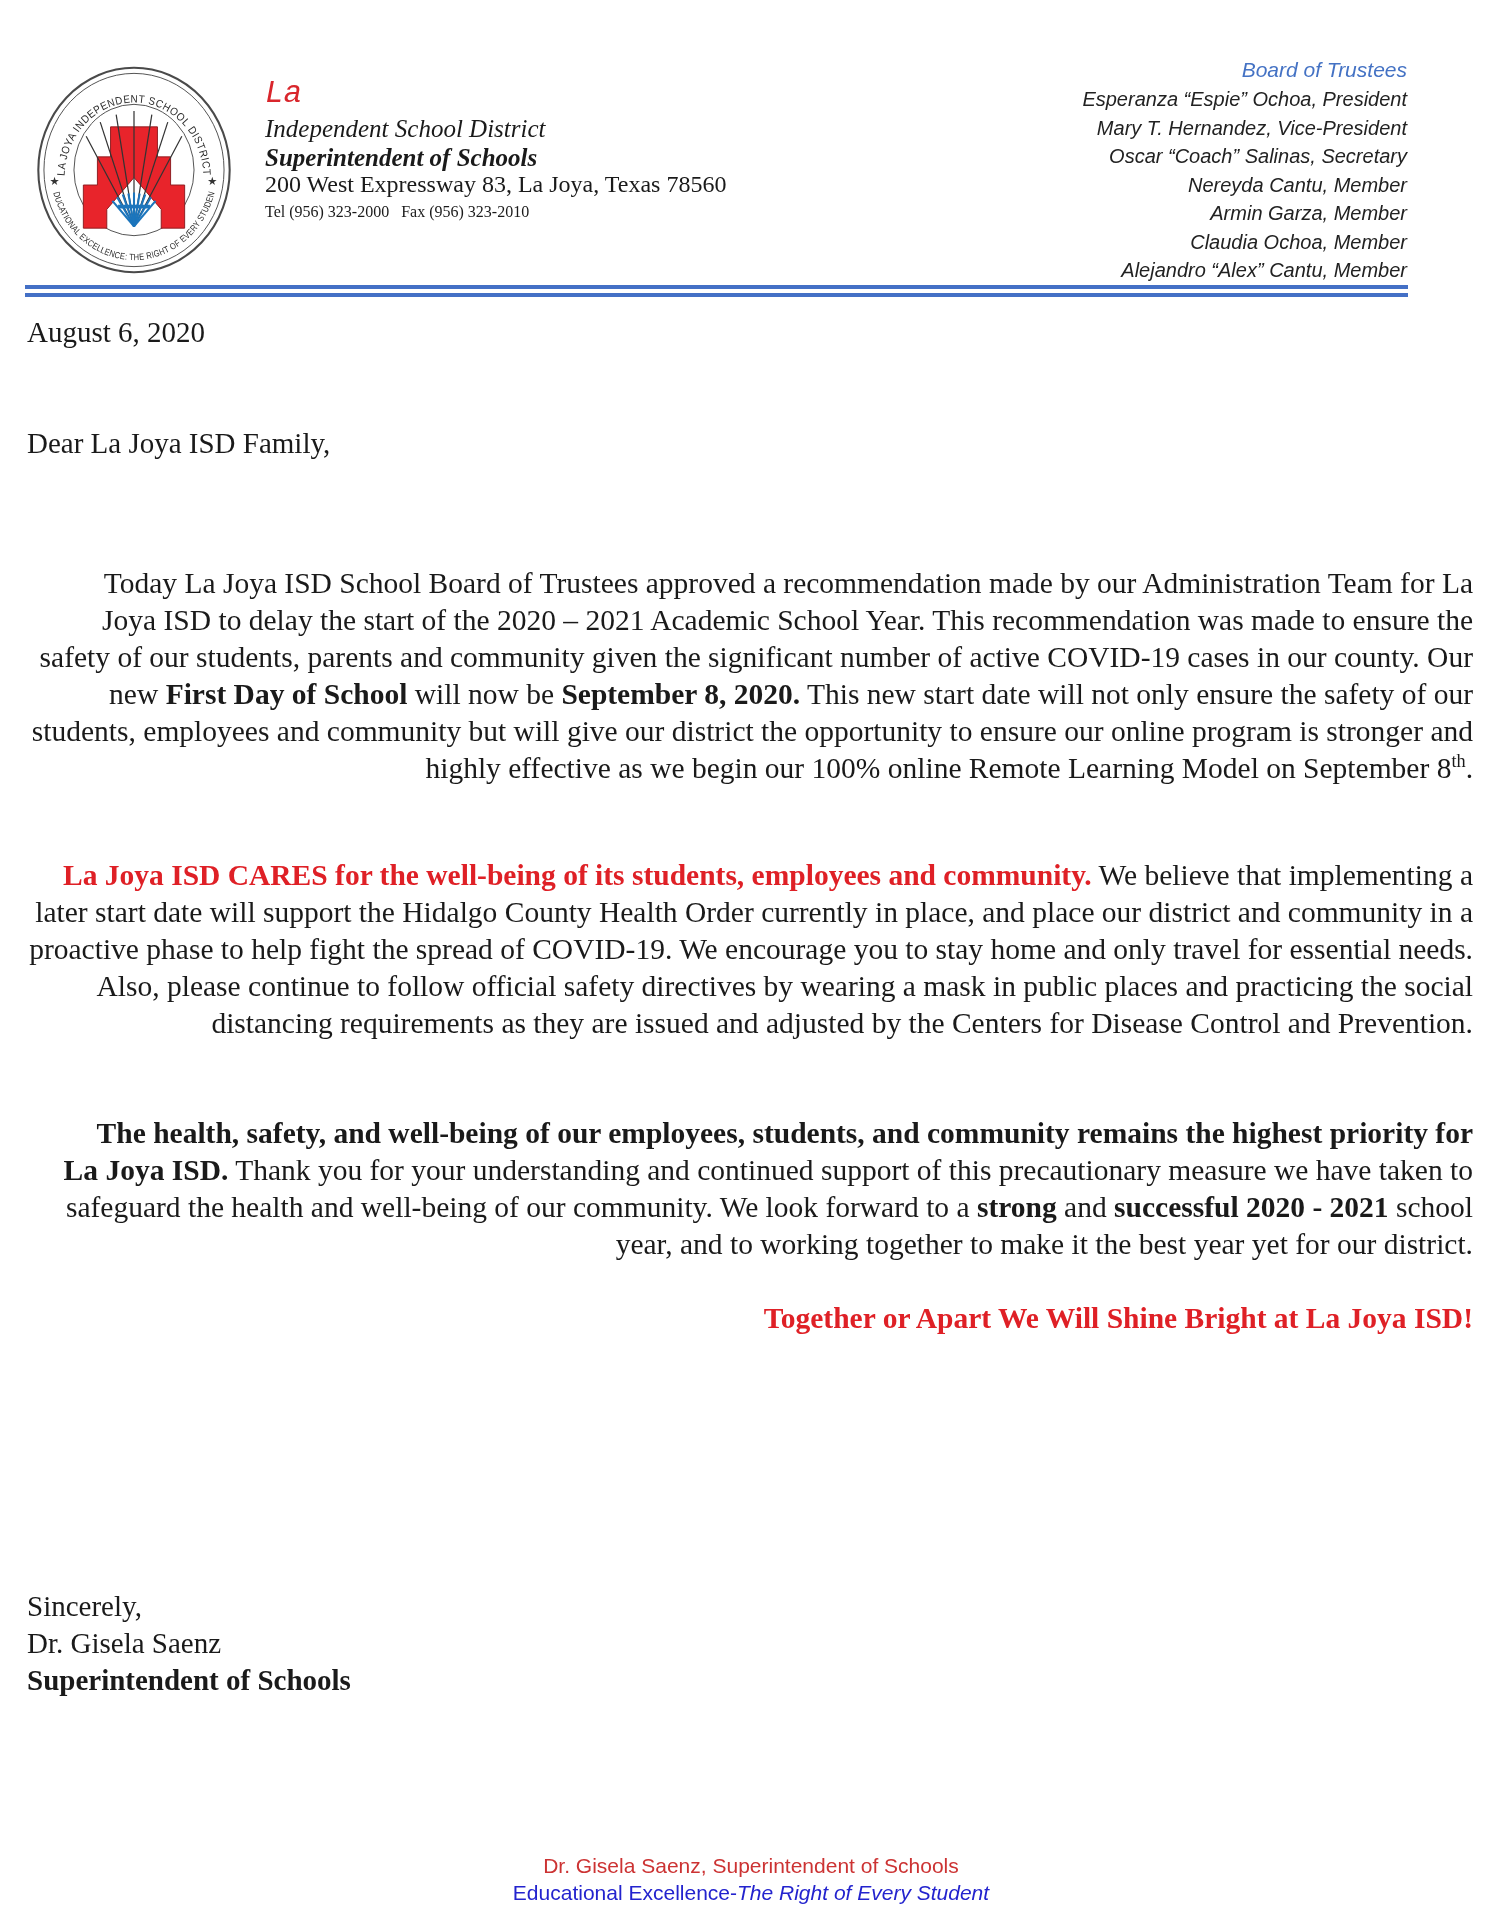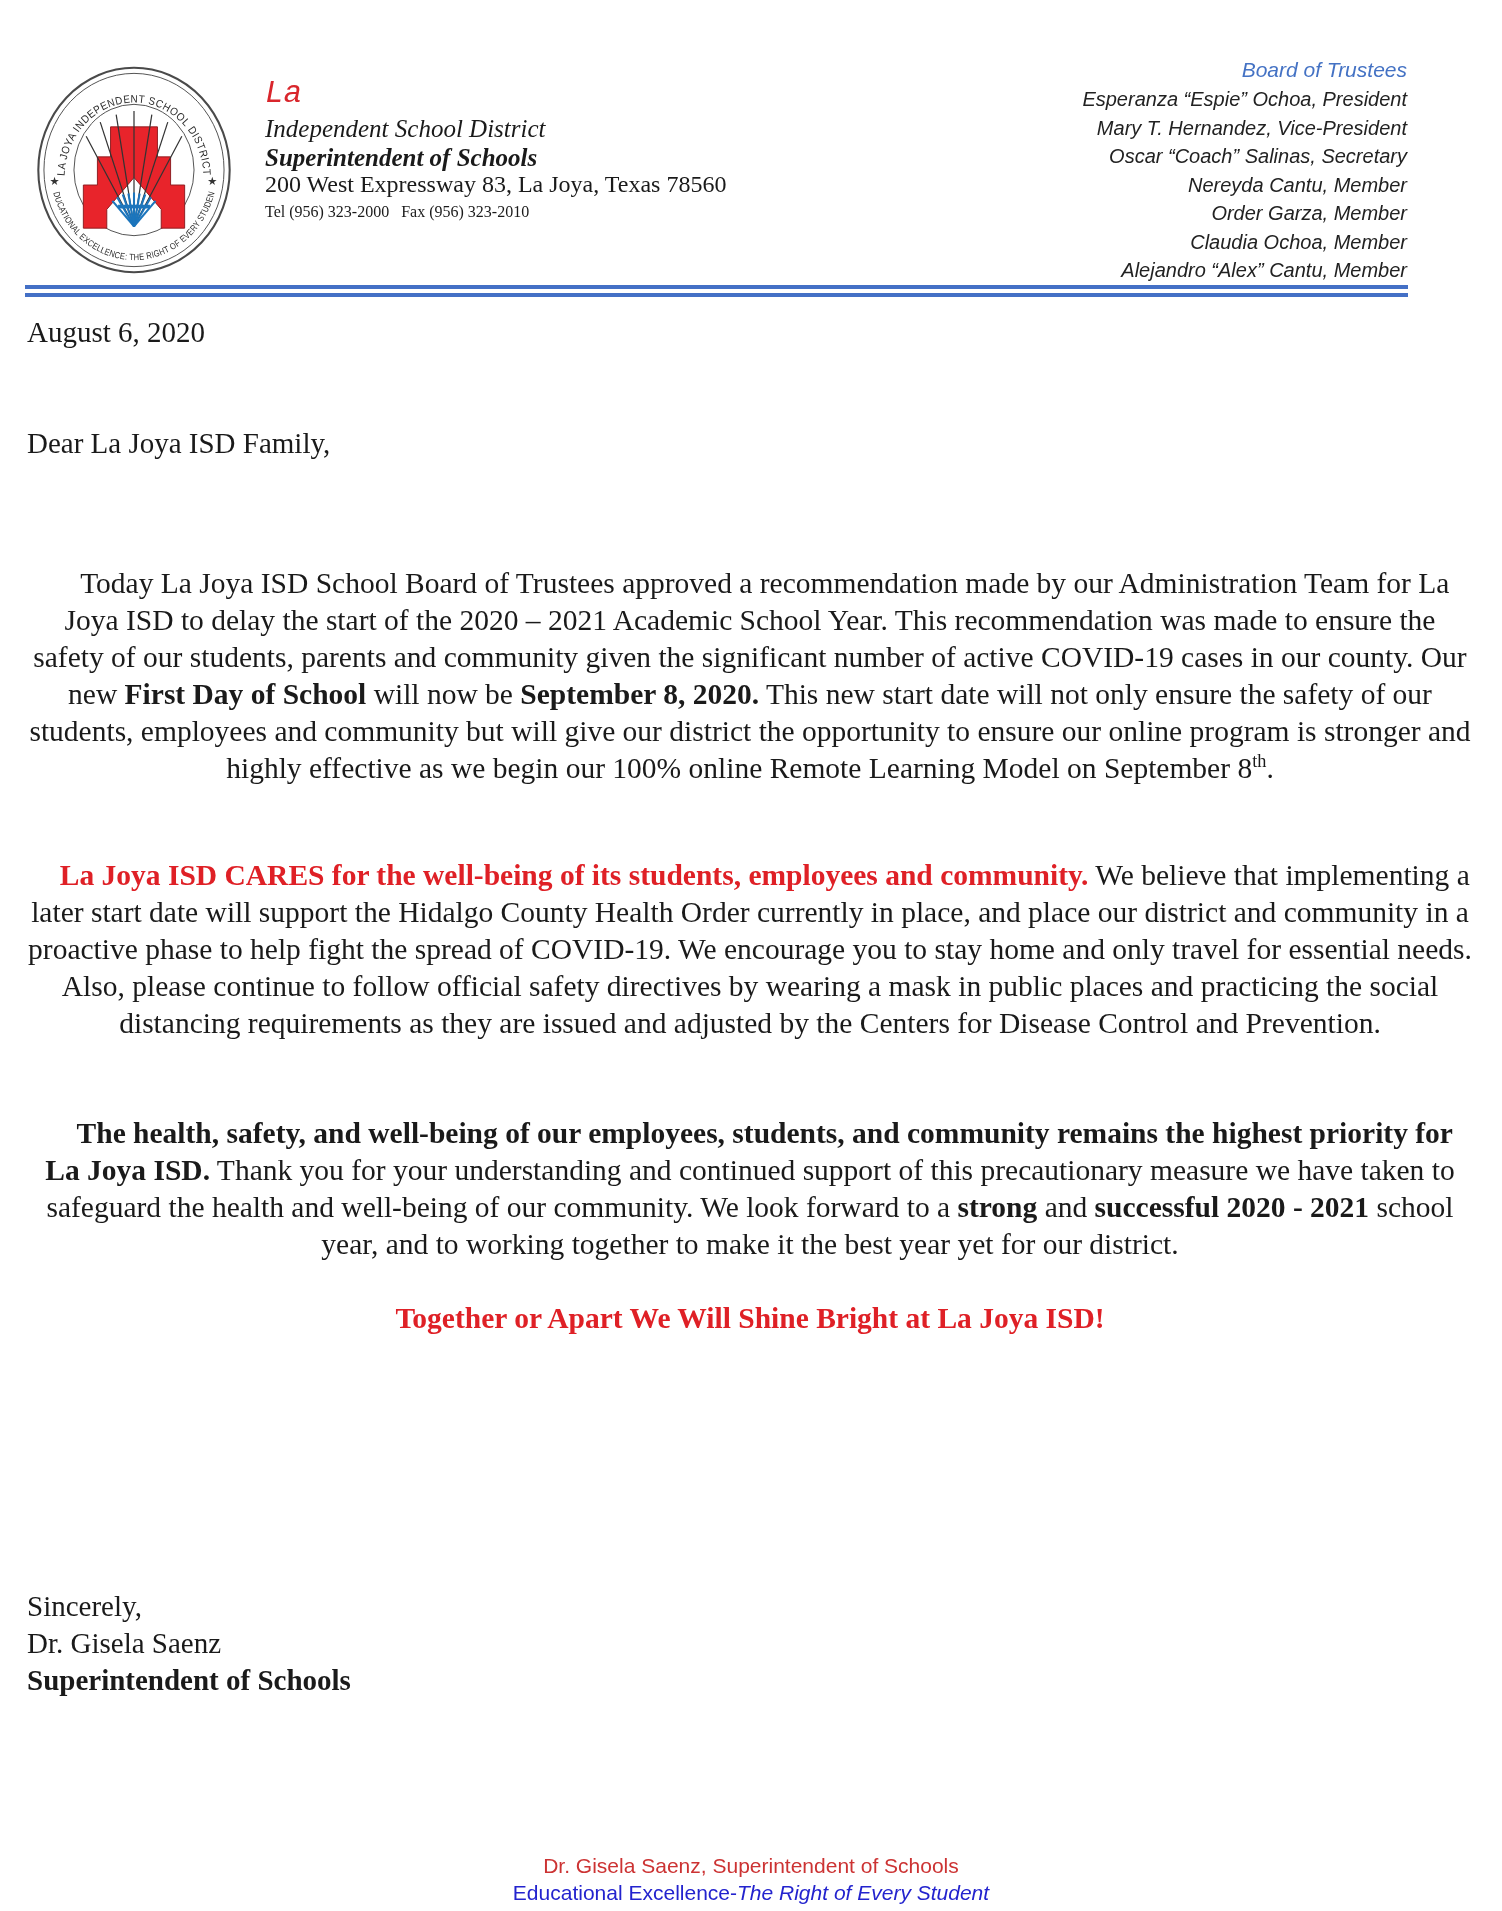--- a/index.html
+++ b/index.html
@@ -29,21 +29,21 @@
   .rule{
     position:absolute;left:25px;top:285px;width:1383px;height:4px;
     border-top:4px solid #4470c6;border-bottom:4px solid #4470c6;background:#fff;
   }
   
   .date{position:absolute;left:27px;top:316px;font-size:29px;}
   .salutation{position:absolute;left:27px;top:427px;font-size:29px;}
   .para{
     position:absolute;left:27px;width:1446px;
     font-size:29.5px;line-height:37px;
-    white-space:pre-wrap;text-align:center;
+    white-space:pre-wrap;text-align:right;
   }
   .p1{top:528px;}
   .p2{top:820px;}
   .p3{top:1078px;}
   .b{font-weight:bold;}
   .redbold{color:#df2026;font-weight:bold;}
   sup.sup{font-size:0.62em;line-height:0;}
   .closing-line{white-space:pre-wrap;}
   
   .signature{position:absolute;left:27px;top:1588px;font-size:29px;line-height:37px;}
@@ -116,21 +116,21 @@
     <div class="d-addr">200 West Expressway 83, La Joya, Texas 78560</div>
     <div class="d-tel">Tel (956) 323-2000   Fax (956) 323-2010</div>
   </div>
 
   <div class="board">
     <div class="board-title">Board of Trustees</div>
     <div>Esperanza “Espie” Ochoa, President</div>
     <div>Mary T. Hernandez, Vice-President</div>
     <div>Oscar “Coach” Salinas, Secretary</div>
     <div>Nereyda Cantu, Member</div>
-    <div>Order Garza, Member</div>
+    <div>Armin Garza, Member</div>
     <div>Claudia Ochoa, Member</div>
     <div>Alejandro “Alex” Cantu, Member</div>
   </div>
 
   <div class="rule"></div>
 
   <div class="date">August 6, 2020</div>
   <div class="salutation">Dear La Joya ISD Family,</div>
 
   <div class="para p1">

